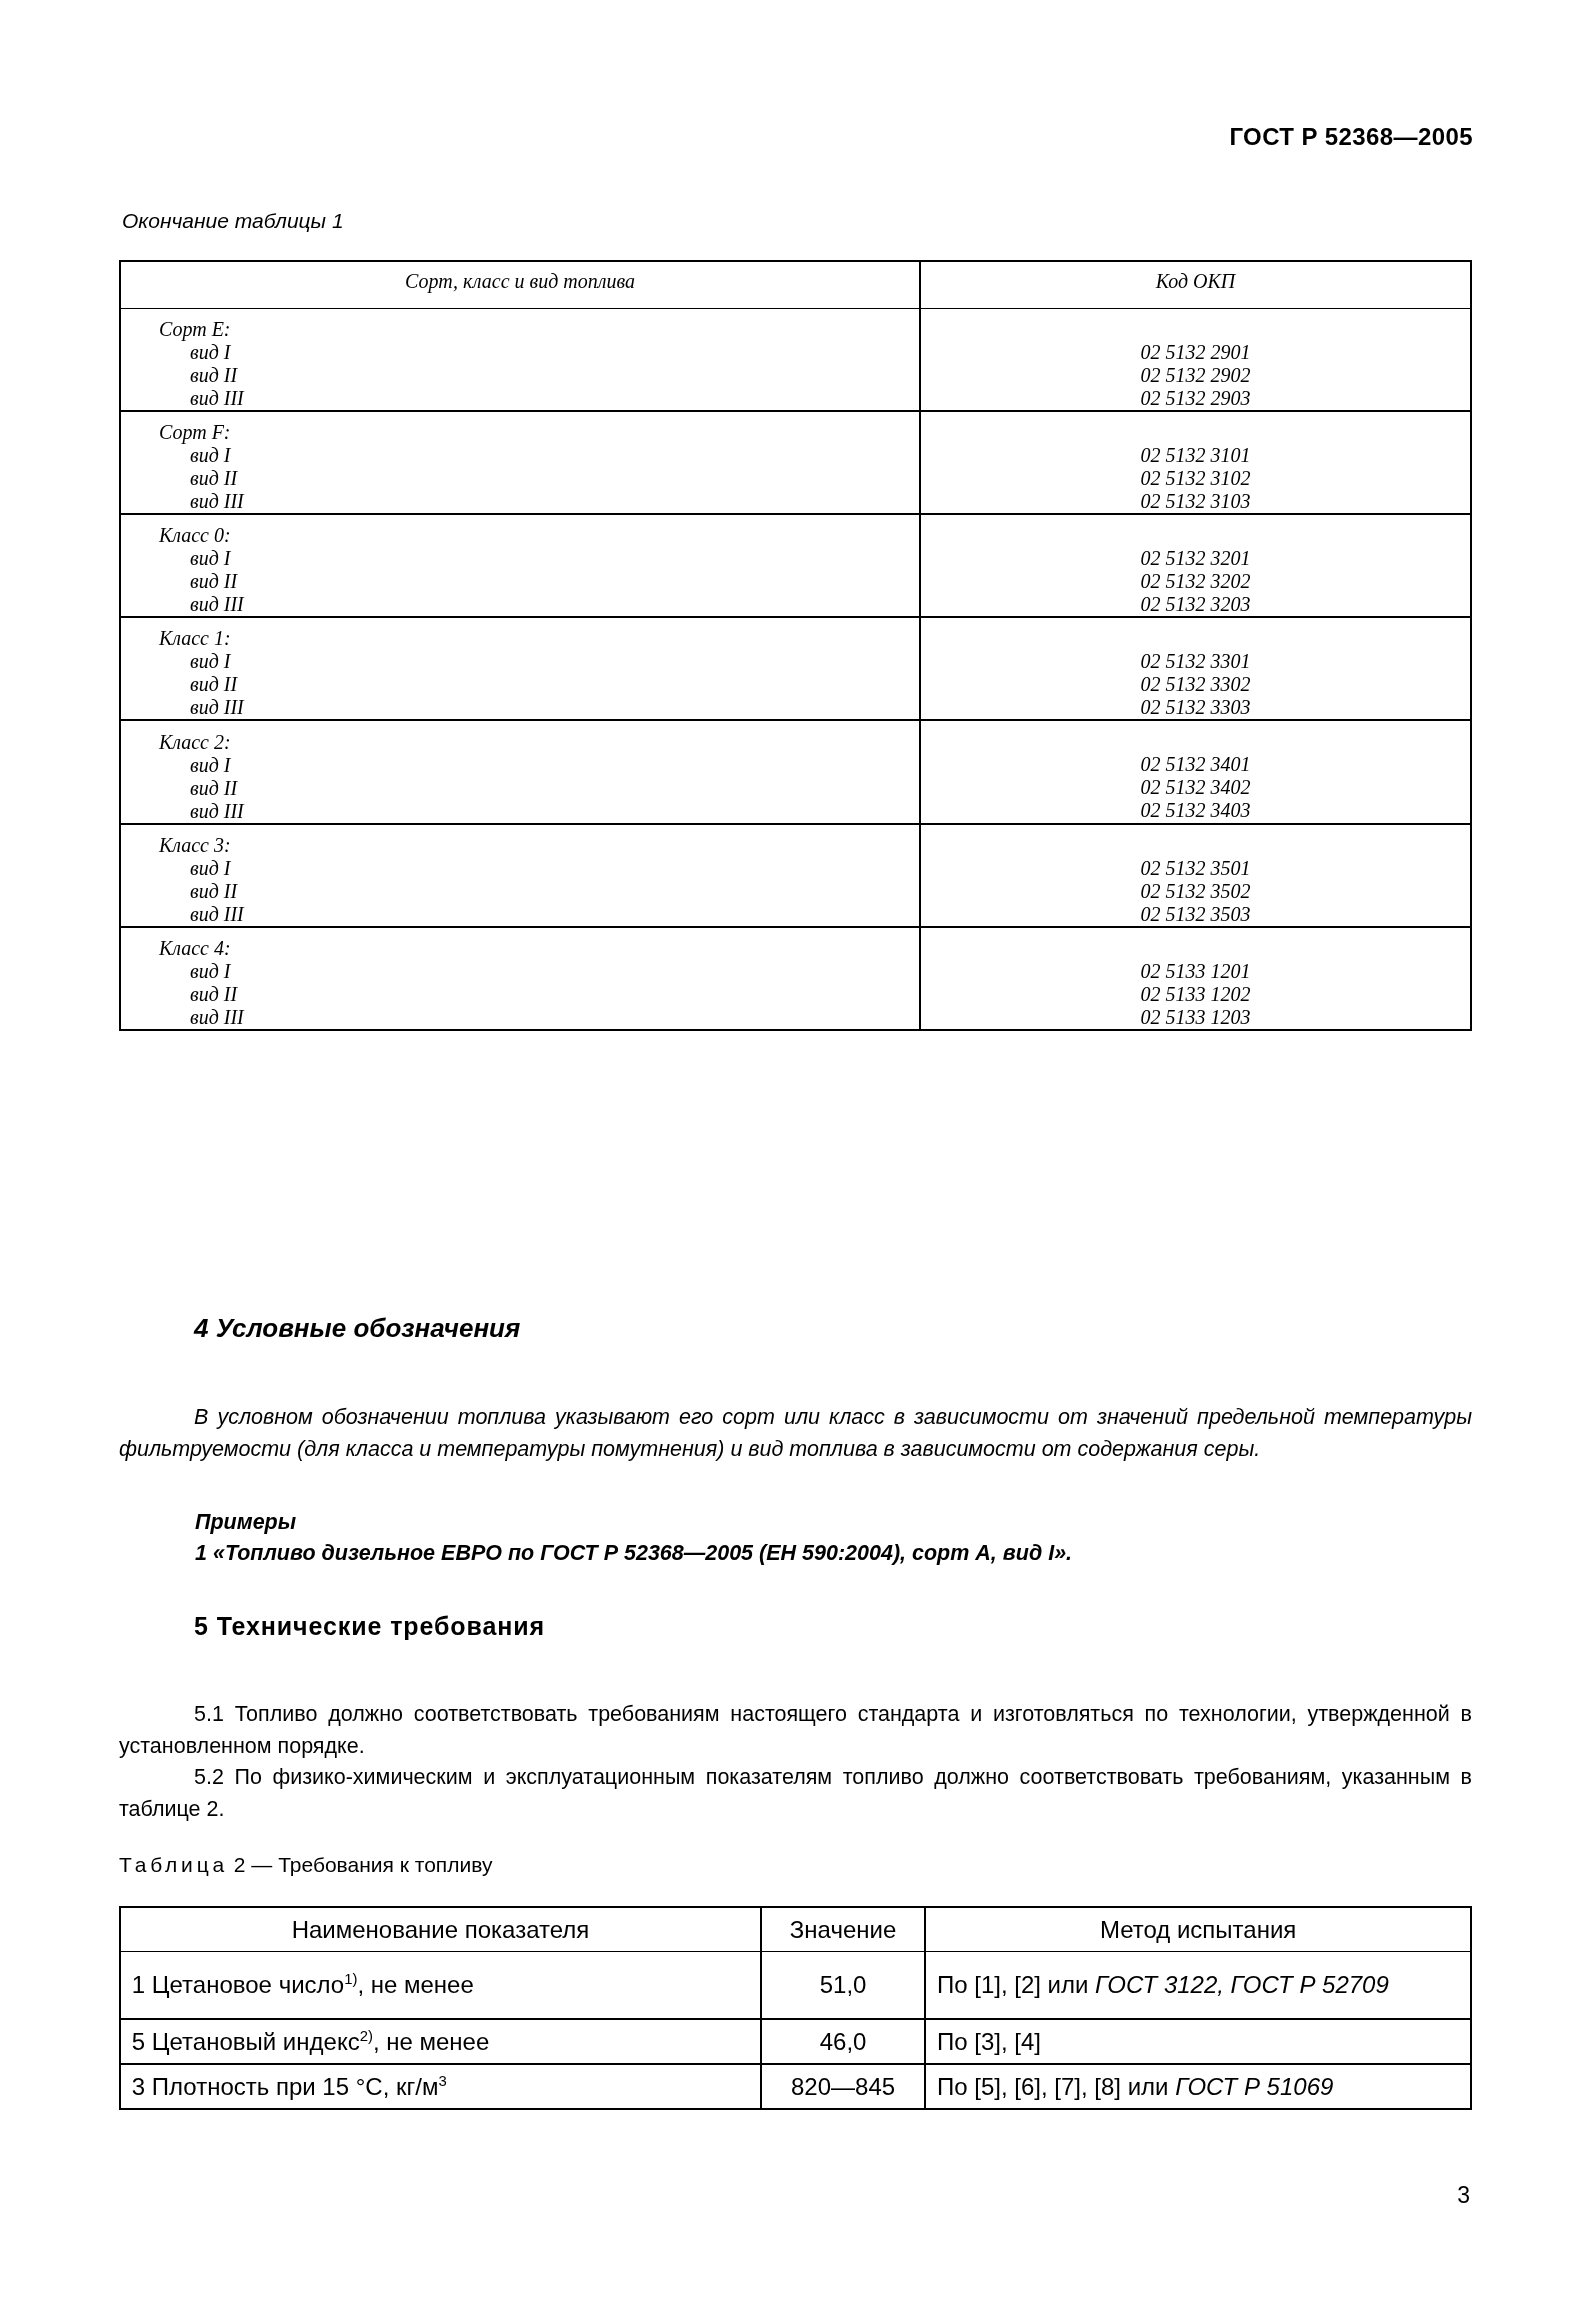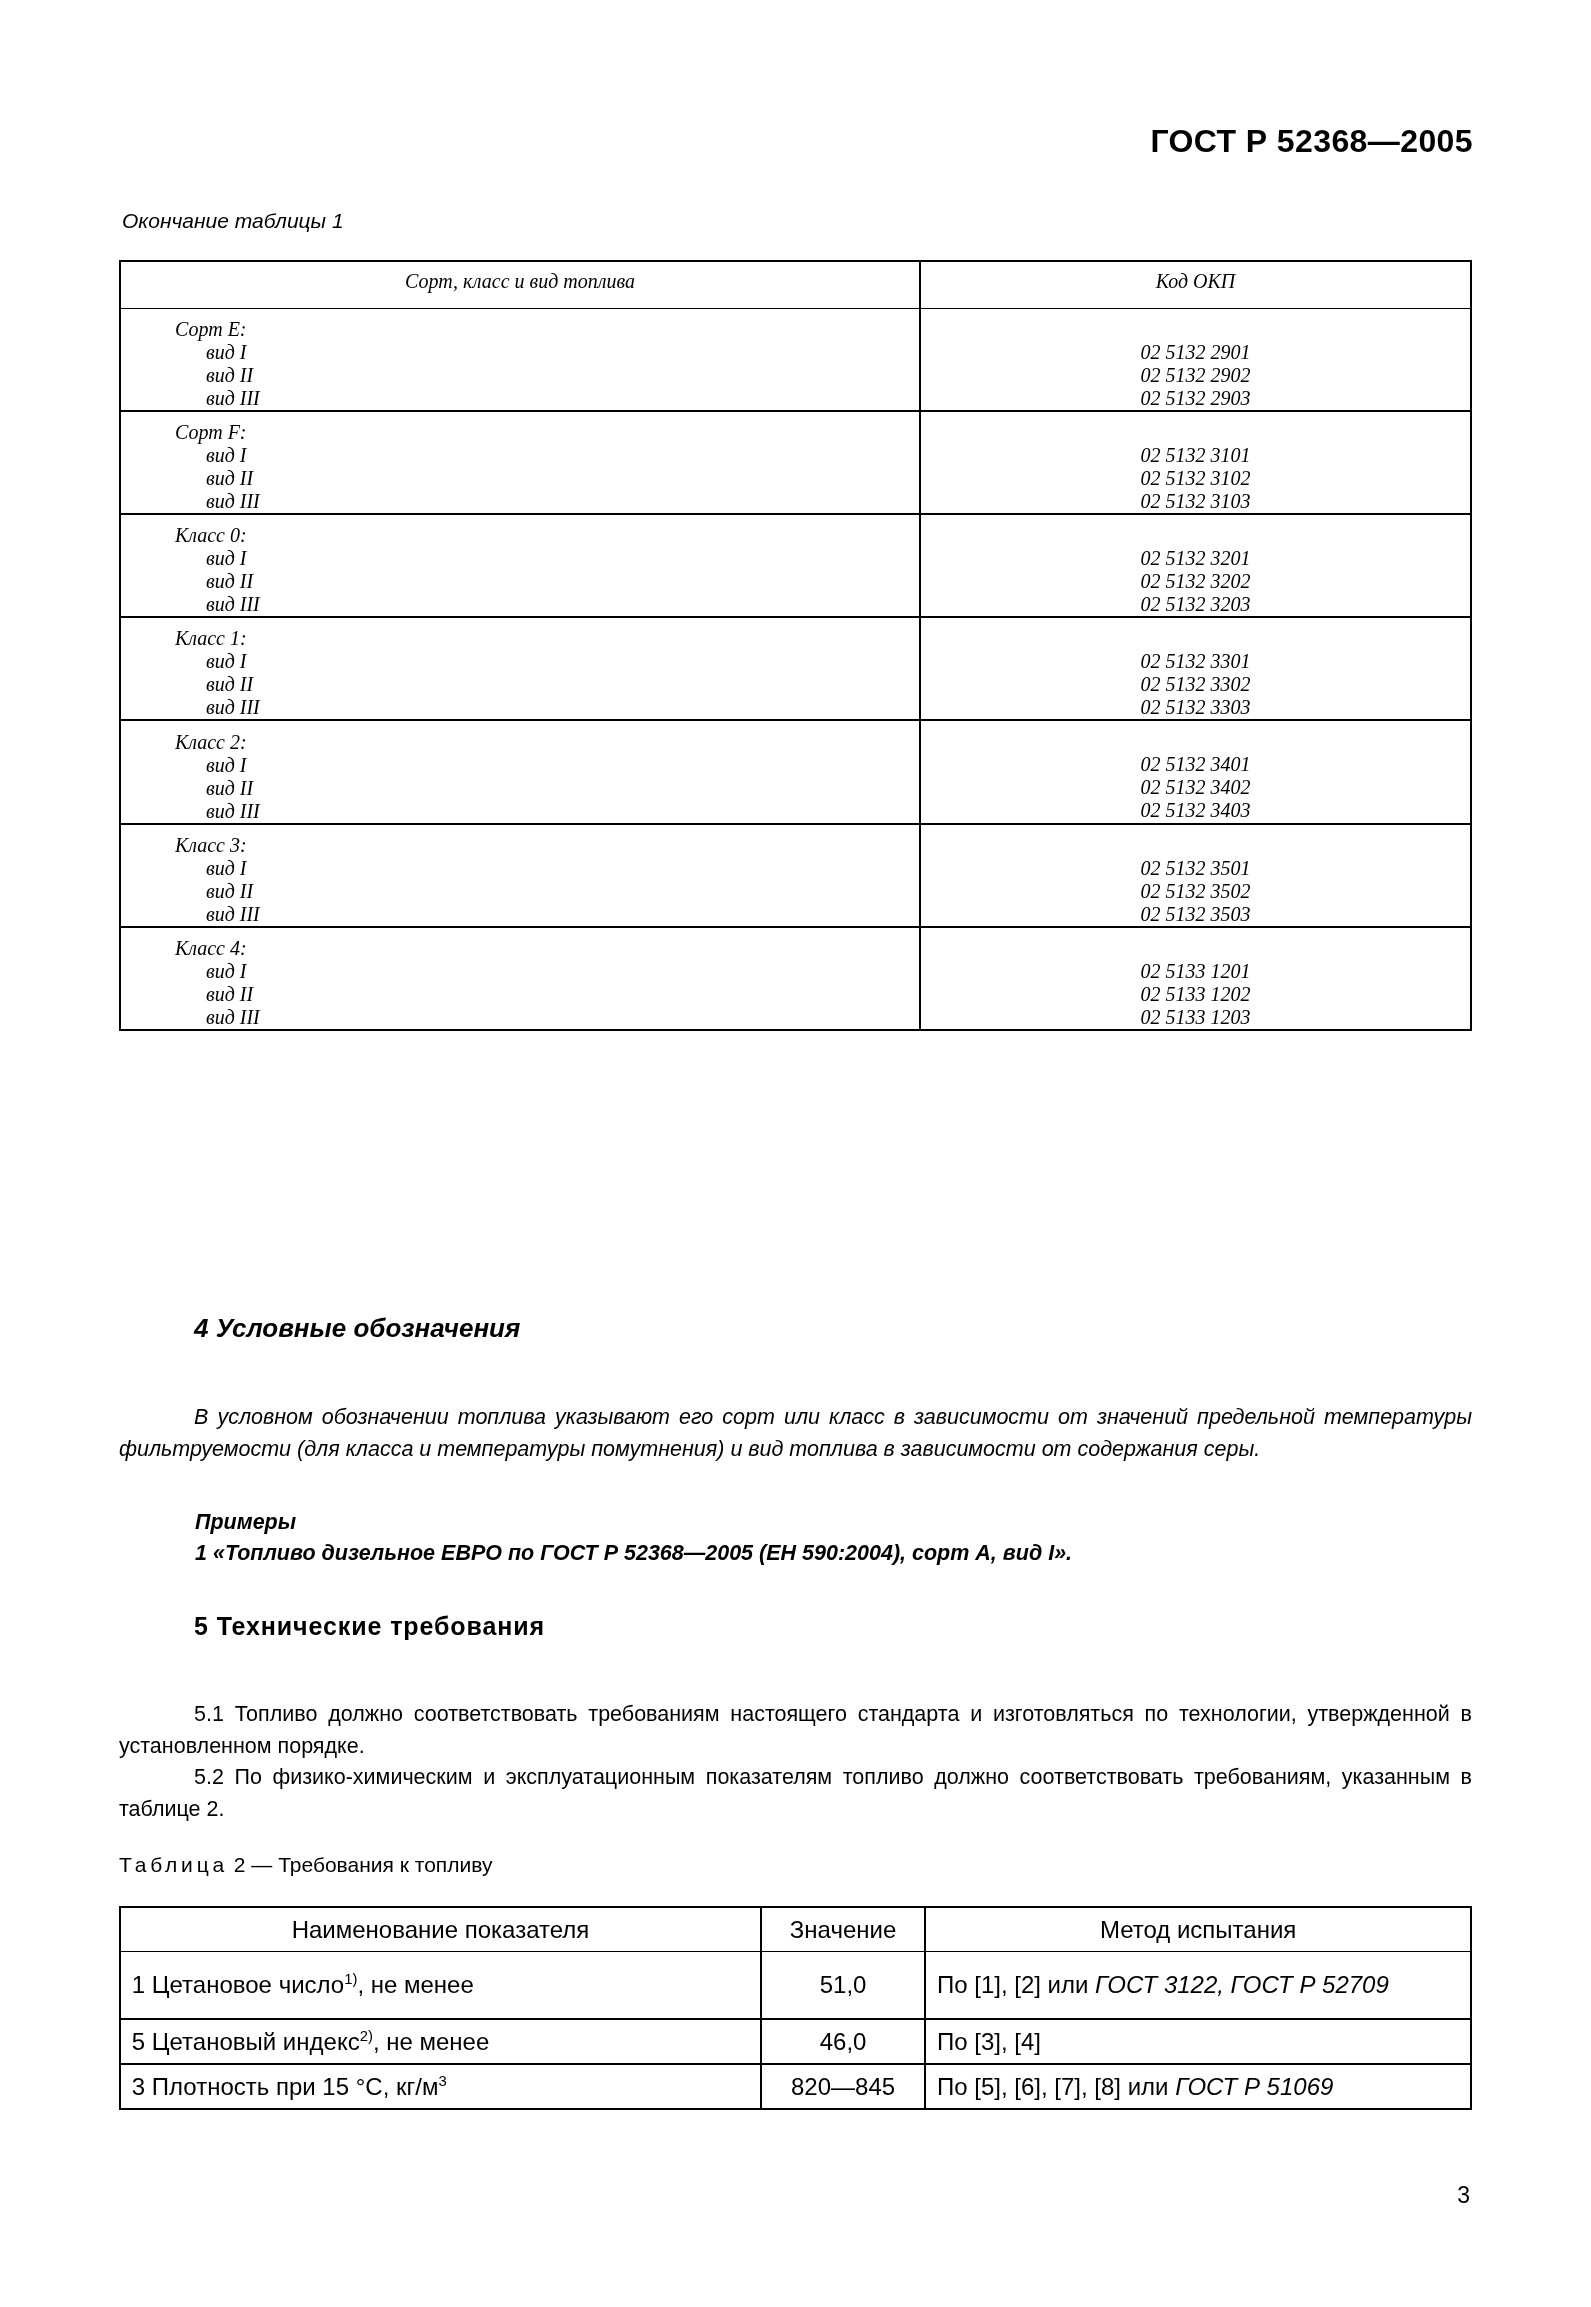--- a/index.html
+++ b/index.html
@@ -20,21 +20,21 @@
     left: 0; top: 0;
     width: 1592px;
     height: 2307px;
   }
 
   
   .runhead {
     position: absolute;
     right: 119px;
     top: 123px;
-    font-size: 32px;
+    font-size: 24px;
     font-weight: bold;
     letter-spacing: 0.4px;
     white-space: nowrap;
   }
 
   
   .tbl1-caption {
     position: absolute;
     left: 122px;
     top: 209px;
@@ -81,21 +81,21 @@
   .tbl1-row td {
     border-top: 2.3px solid #000;
     font-size: 20px;
     font-style: italic;
     height: 98px;
   }
   .tbl1-row.first td { border-top: 0; }
   .tbl1-last td { border-bottom: 2.3px solid #000; }
 
   .grp {
-    padding-left: 54px;
+    padding-left: 38px;
     padding-top: 9.2px;
     line-height: 23px;
   }
   .grp .g-title { display: block; }
   .grp .g-sub { display: block; padding-left: 31px; }
 
   .codes {
     text-align: center;
     line-height: 23px;
     padding-top: 32px;

